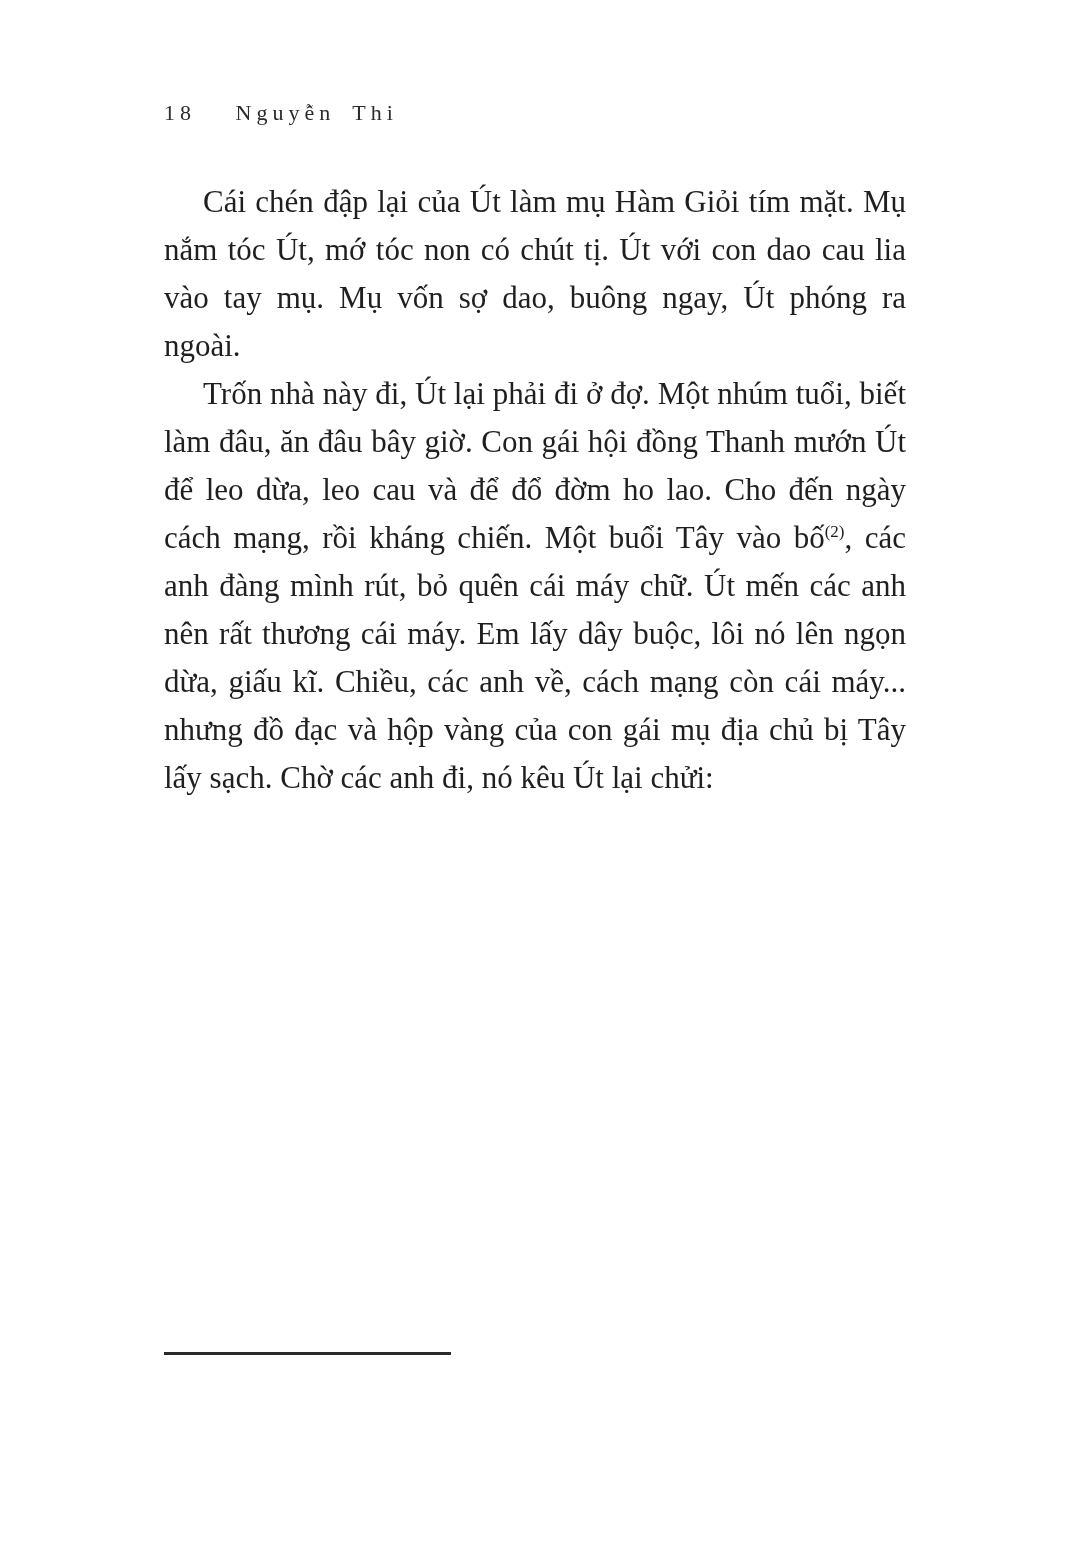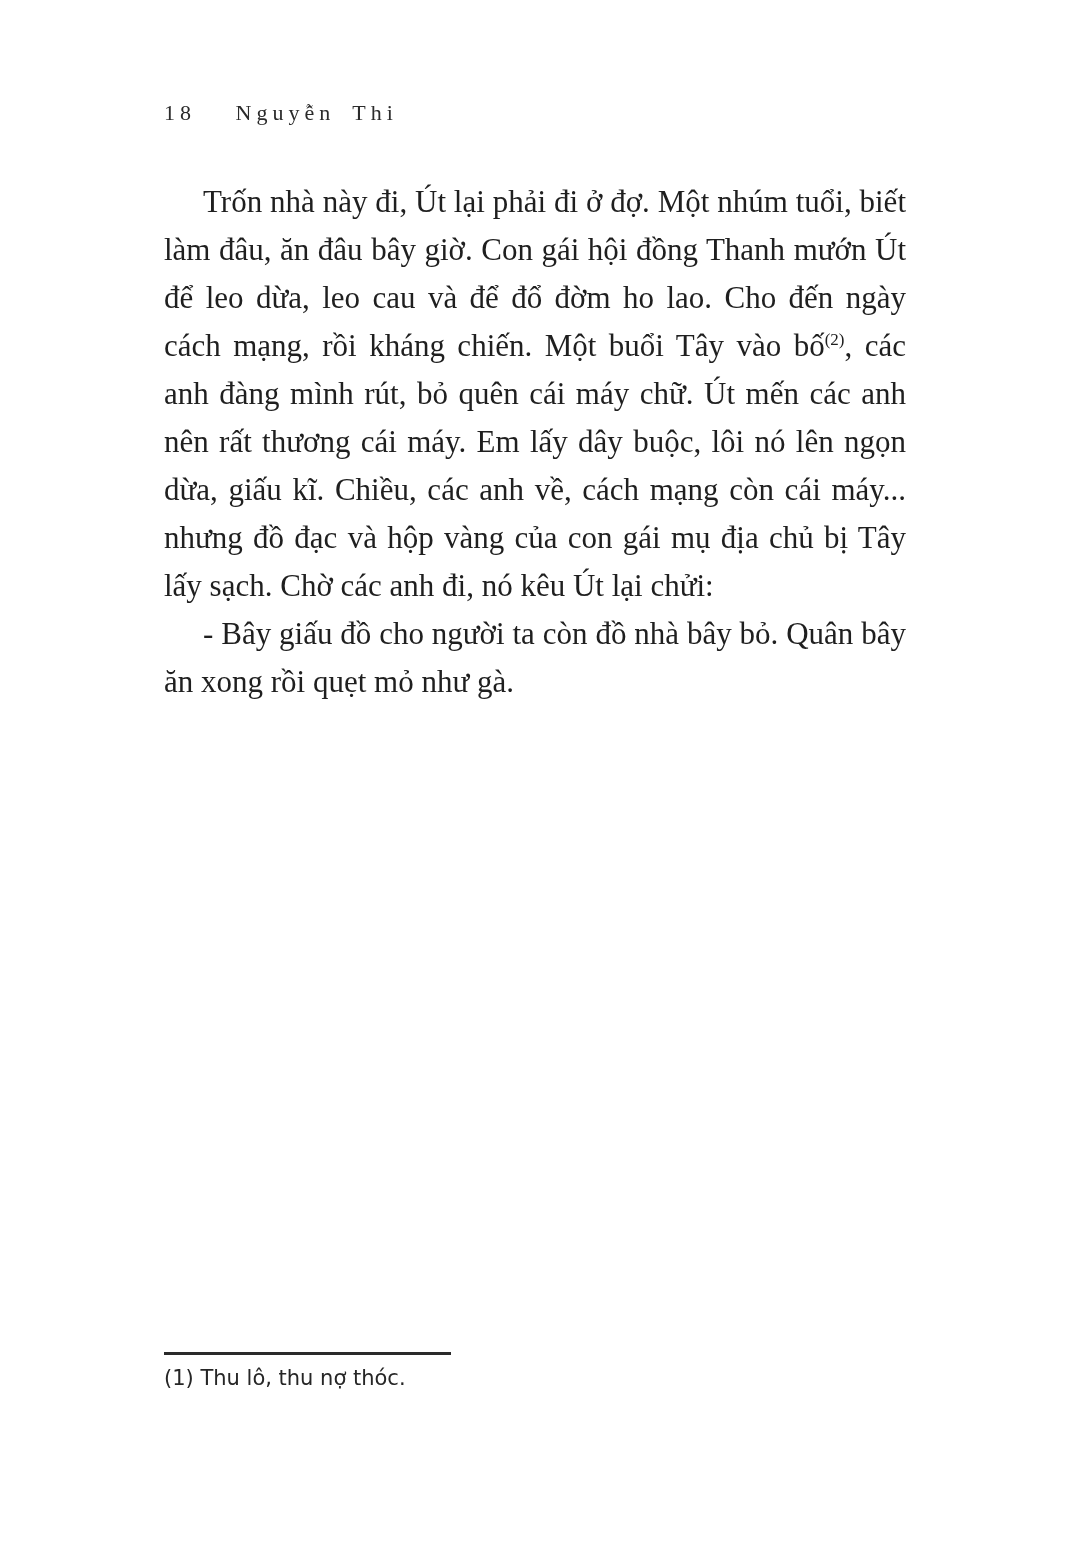--- a/index.html
+++ b/index.html
@@ -79,22 +79,21 @@
 <body>
 
 <div class="page">
 
   <header class="page-header">
     <span class="page-number">18</span>
     <span class="running-author">Nguyễn Thi</span>
   </header>
 
   <main class="page-body" id="body-container">
+      <p class="indent"><span>Cái chén đập lại của Út làm mụ Hàm Giỏi tím mặt. Mụ nắm tóc Út, mớ tóc non có chút tị. Út với con dao cau lia vào tay mụ. Mụ vốn sợ dao, buông ngay, Út phóng ra ngoài.</span></p>
       <p class="indent"><span>Trốn nhà này đi, Út lại phải đi ở đợ. Một nhúm tuổi, biết làm đâu, ăn đâu bây giờ. Con gái hội đồng Thanh mướn Út để leo dừa, leo cau và để đổ đờm ho lao. Cho đến ngày cách mạng, rồi kháng chiến. Một buổi Tây vào bố</span><sup>(2)</sup><span>, các anh đàng mình rút, bỏ quên cái máy chữ. Út mến các anh nên rất thương cái máy. Em lấy dây buộc, lôi nó lên ngọn dừa, giấu kĩ. Chiều, các anh về, cách mạng còn cái máy... nhưng đồ đạc và hộp vàng của con gái mụ địa chủ bị Tây lấy sạch. Chờ các anh đi, nó kêu Út lại chửi:</span></p>
-      <p class="indent"><span>- Bây giấu đồ cho người ta còn đồ nhà bây bỏ. Quân bây ăn xong rồi quẹt mỏ như gà.</span></p>
     </main>
 
   <footer class="footnotes">
     <div class="footnote-rule"></div>
-    <div class="footnote">(1) Thu lô, thu nợ thóc.</div>
   </footer>
 
 </div>
 
 </body></html>

